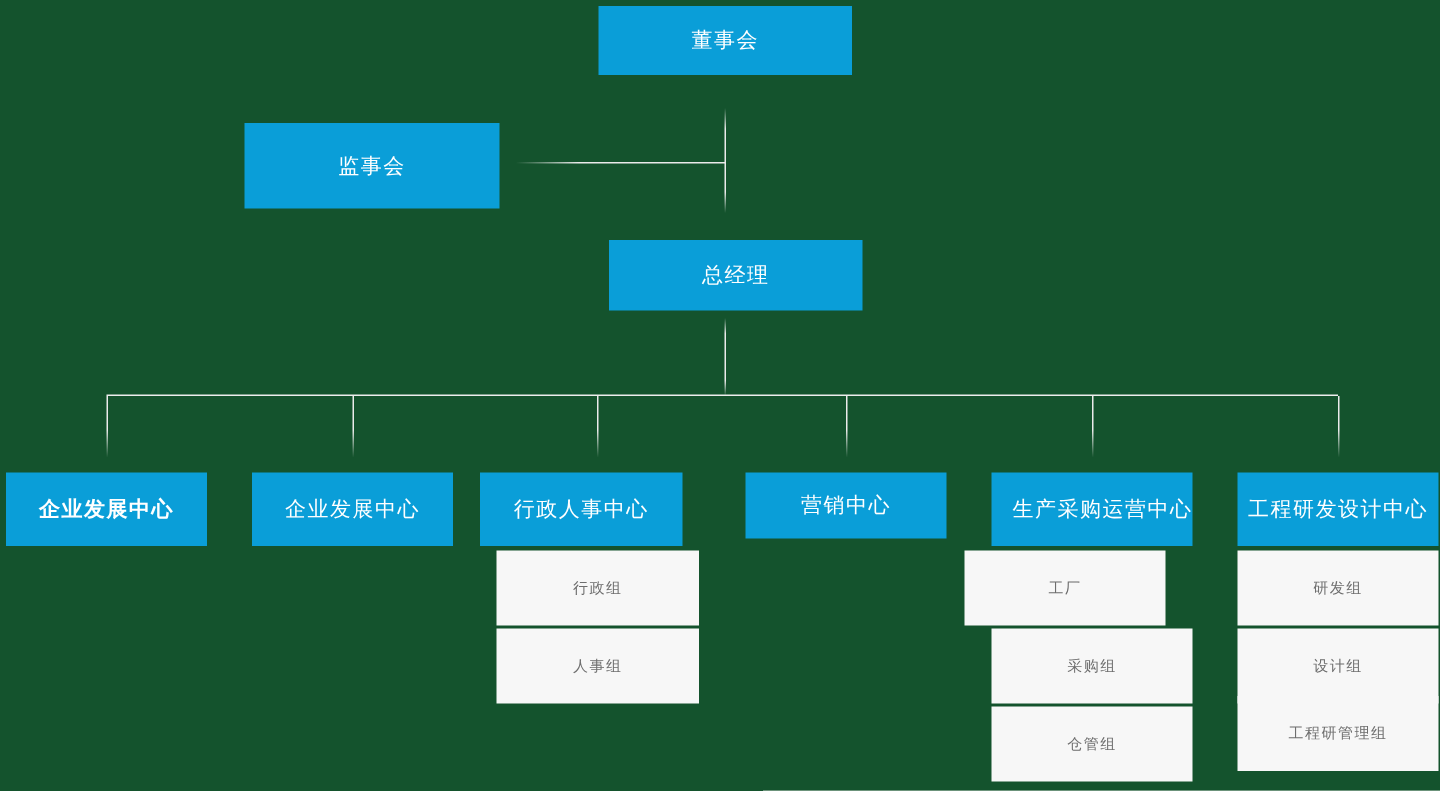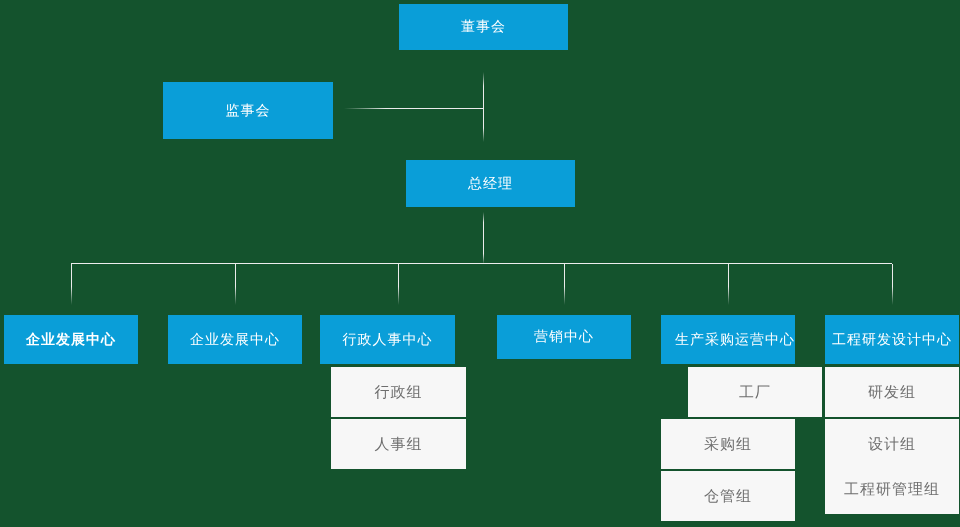--- a/index.html
+++ b/index.html
@@ -27,21 +27,21 @@
     background: var(--node-fill);
     color: var(--node-text);
     font-size: 14px;
     letter-spacing: 1px;
   }
   .subnode {
     position: absolute;
     display: flex; align-items: center; justify-content: center;
     background: var(--subnode-fill);
     color: var(--subnode-text);
-    font-size: 15px;
+    font-size: 10px;
     letter-spacing: 1px;
   }
   .line { position: absolute; }
   .line.h { height: 1px; background: var(--connector); }
   .line.v { width: 1px; background: var(--connector); }
   
   .line.v.fade-bottom {
     background: linear-gradient(to bottom, rgba(235,235,235,1) 0%, rgba(235,235,235,1) 55%, rgba(235,235,235,0) 100%);
   }
   .line.v.fade-both {
@@ -97,21 +97,21 @@
     <span>人事组</span>
   </div>
 
   <div class="node" style="left:497px; top:315px; width:134px; height:44px;">
     <span>营销中心</span>
   </div>
 
   <div class="node" style="left:661px; top:315px; width:134px; height:49px;justify-content:flex-end;">
     <span>生产采购运营中心</span>
   </div>
-  <div class="subnode" style="left:688px; top:367px; width:134px; height:50px;">
+  <div class="subnode" style="left:643px; top:367px; width:134px; height:50px;">
     <span>工厂</span>
   </div>
   <div class="subnode" style="left:661px; top:419px; width:134px; height:50px;text-align:right;">
     <span>采购组</span>
   </div>
   <div class="subnode" style="left:661px; top:471px; width:134px; height:50px;">
     <span>仓管组</span>
   </div>
 
   <div class="node" style="left:825px; top:315px; width:134px; height:49px;">

